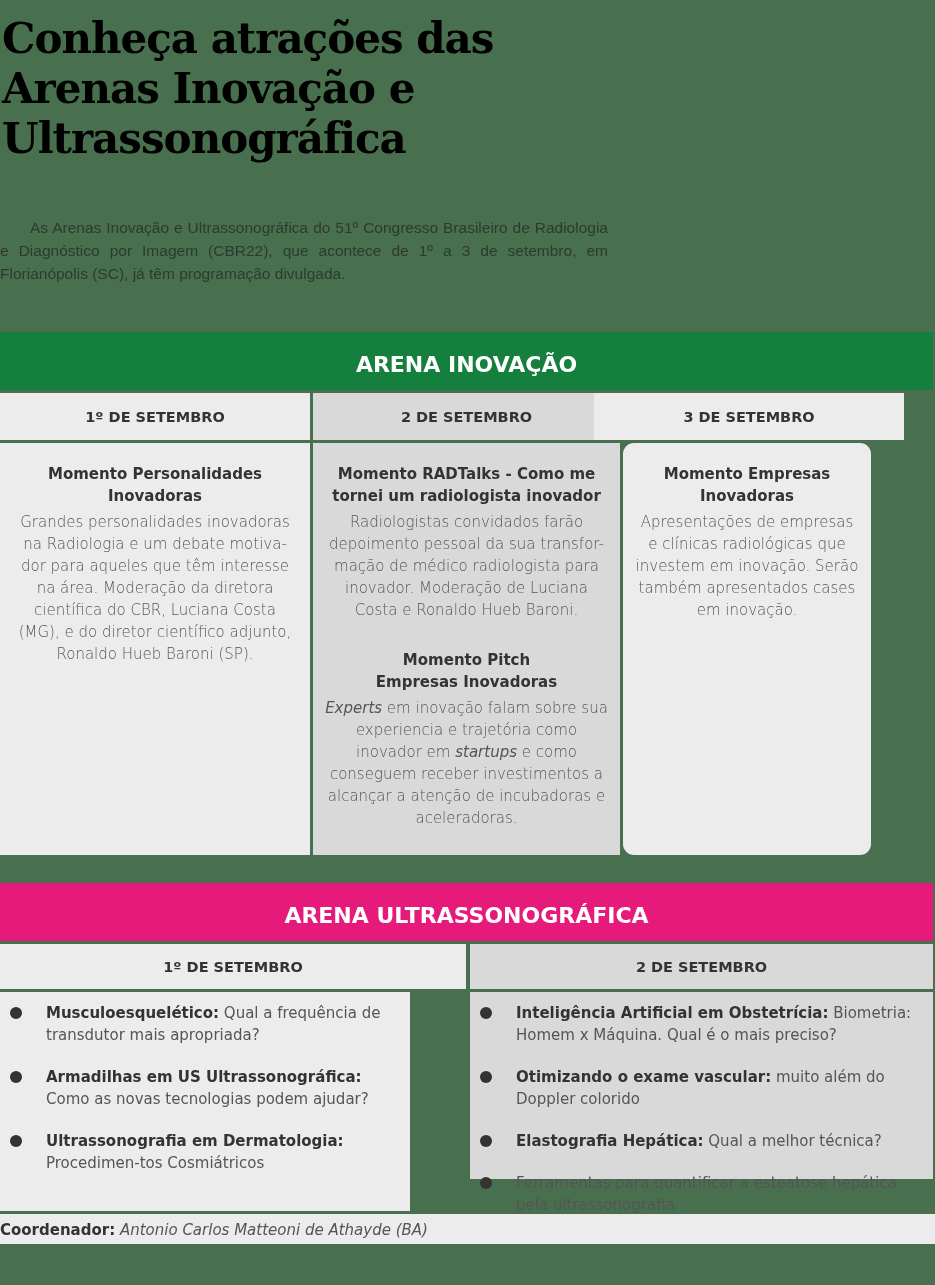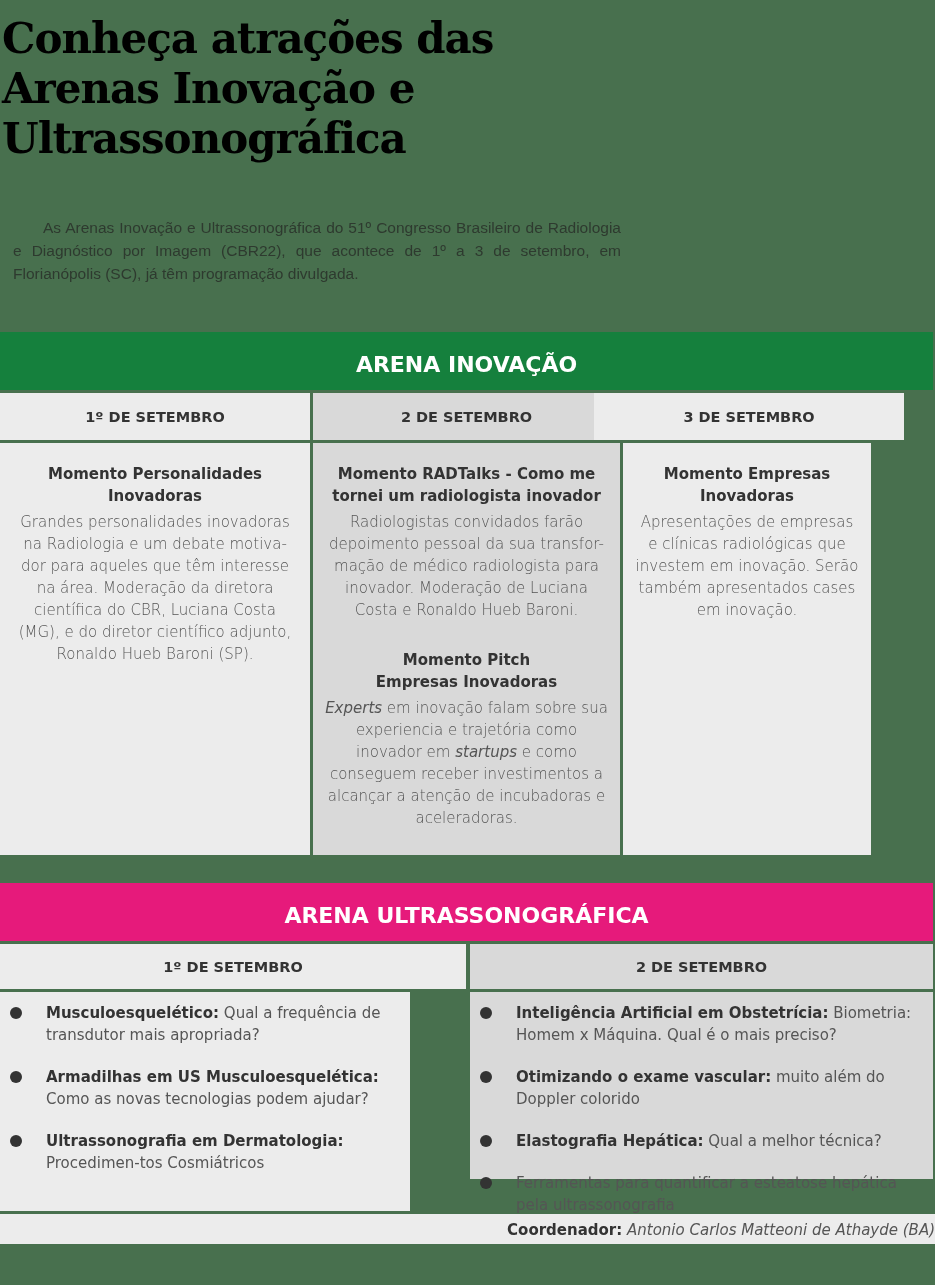--- a/index.html
+++ b/index.html
@@ -21,21 +21,20 @@
     letter-spacing: -1px;
     width: 620px;
   }
   .intro {
     position: absolute; left: 0; top: 216px; width: 608px;
     font-family: "Liberation Sans", sans-serif;
     font-size: 15.5px; line-height: 23px;
     color: #2e3a2f;
     text-align: justify;
     text-indent: 30px;
-    margin-left: 13px;
   }
   .band {
     position: absolute; left: 0; width: 933px;
     color: #fff; font-weight: bold; text-align: center;
     font-family: "DejaVu Sans", sans-serif;
     font-size: 22px;
   }
   .band.purple { background: #15803d; top: 332px; height: 58px; line-height: 66px; }
   .band.pink { background: #e61a7b; top: 883px; height: 58px; line-height: 66px; }
 
@@ -67,21 +66,21 @@
     font-size: 15px; line-height: 22px; color: #555;
     margin-bottom: 20px;
   }
   .blist li .dot {
     position: absolute; left: 0; top: 5px;
     width: 12px; height: 12px; border-radius: 50%; background: #333;
   }
   .blist li b { color: #333; }
   .coord {
     position: absolute; left: 0; top: 1214px; width: 935px; height: 30px;
-    background: #ececec; text-align: right; font-size: 15px; line-height: 32px; color: #555;
+    background: #ececec; text-align: left; font-size: 15px; line-height: 32px; color: #555;
   }
   .coord b { color: #333; }
 </style>
 </head>
 <body>
 
 <h1 class="title">Conheça atrações das Arenas Inovação e Ultrassonográfica</h1>
 <p class="intro">As Arenas Inovação e Ultrassonográfica do 51º Congresso Brasileiro de Radiologia e Diagnóstico por Imagem (CBR22), que acontece de 1º a 3 de setembro, em Florianópolis (SC), já têm programação divulgada.</p>
 
 <div class="band purple">ARENA INOVAÇÃO</div>
@@ -104,38 +103,38 @@
       <div class="ev-desc">Radiologistas convidados farão depoimento pessoal da sua transfor-mação de médico radiologista para inovador. Moderação de Luciana Costa e Ronaldo Hueb Baroni.</div>
     </div>
     <div class="ev">
       <div class="ev-title" style="padding:0 50px;">Momento Pitch Empresas Inovadoras</div>
       <div class="ev-desc">
         <em>Experts</em><span> em inovação falam sobre sua experiencia e trajetória como inovador em </span><em>startups</em><span> e como conseguem receber investimentos a alcançar a atenção de incubadoras e aceleradoras.</span>
       </div>
     </div>
   </div>
 
-  <div class="cell c-light body-cell" style="left:623px;top:443px;width:248px;height:412px;">
+  <div class="cell c-light body-cell" style="left:623px;top:443px;width:248px;height:412px;border-radius:11px;">
     <div class="ev">
       <div class="ev-title">Momento Empresas Inovadoras</div>
       <div class="ev-desc">Apresentações de empresas e clínicas radiológicas que investem em inovação. Serão também apresentados cases em inovação.</div>
     </div>
   </div>
 </div>
 
 <div class="band pink">ARENA ULTRASSONOGRÁFICA</div>
 
 <div class="grid" style="top:0;">
   <div class="cell c-light hdr" style="left:0;top:944px;width:466px;height:45px;">1º DE SETEMBRO</div>
   <div class="cell c-dark hdr" style="left:470px;top:944px;width:463px;height:45px;">2 DE SETEMBRO</div>
 
   <div class="cell c-light" style="left:0;top:992px;width:410px;height:219px;">
     <ul class="blist">
       <li><span class="dot"></span><b>Musculoesquelético:</b><span> Qual a frequência de transdutor mais apropriada?</span></li>
-      <li><span class="dot"></span><b>Armadilhas em US Musculoesquelética:</b><span> Como as novas tecnologias podem ajudar?</span></li>
+      <li><span class="dot"></span><b>Armadilhas em US Ultrassonográfica:</b><span> Como as novas tecnologias podem ajudar?</span></li>
       <li><span class="dot"></span><b>Ultrassonografia em Dermatologia:</b><span> Procedimen-tos Cosmiátricos</span></li>
     </ul>
   </div>
 
   <div class="cell c-dark" style="left:470px;top:992px;width:463px;height:187px;">
     <ul class="blist">
       <li><span class="dot"></span><b>Inteligência Artificial em Obstetrícia:</b><span> Biometria: Homem x Máquina. Qual é o mais preciso?</span></li>
       <li><span class="dot"></span><b>Otimizando o exame vascular:</b><span> muito além do Doppler colorido</span></li>
       <li><span class="dot"></span><b>Elastografia Hepática:</b><span> Qual a melhor técnica?</span></li>
       <li><span class="dot"></span><b></b><span>Ferramentas para quantificar a esteatose hepática pela ultrassonografia</span></li>

